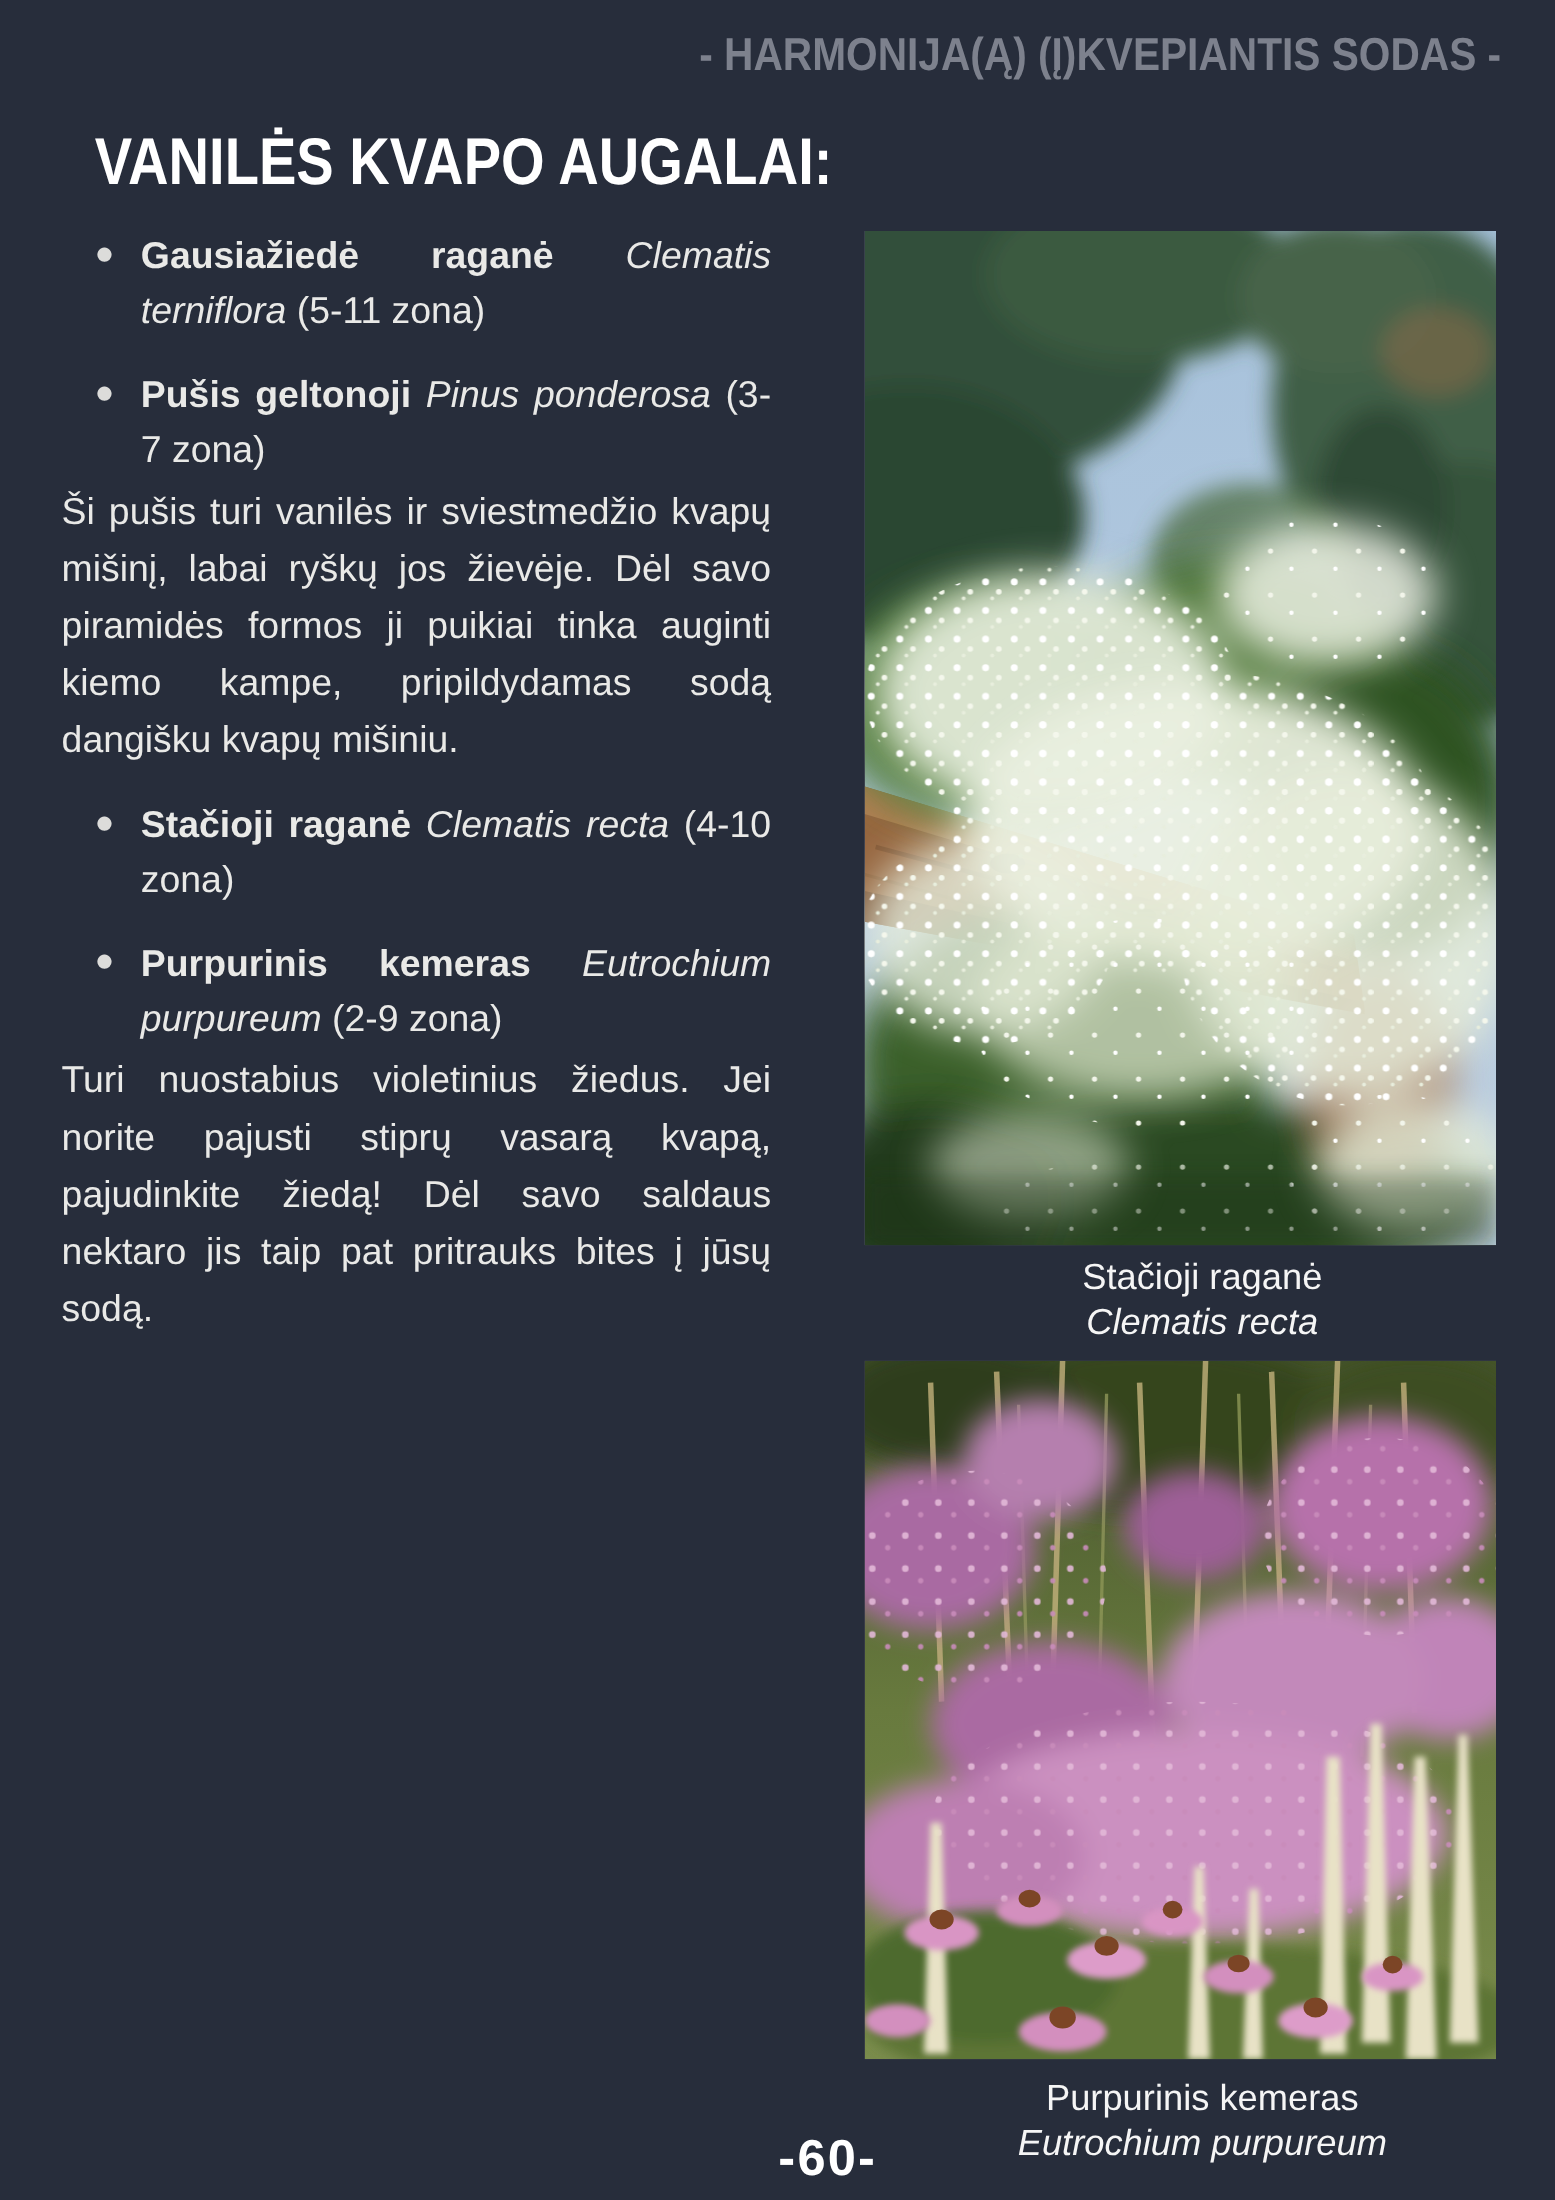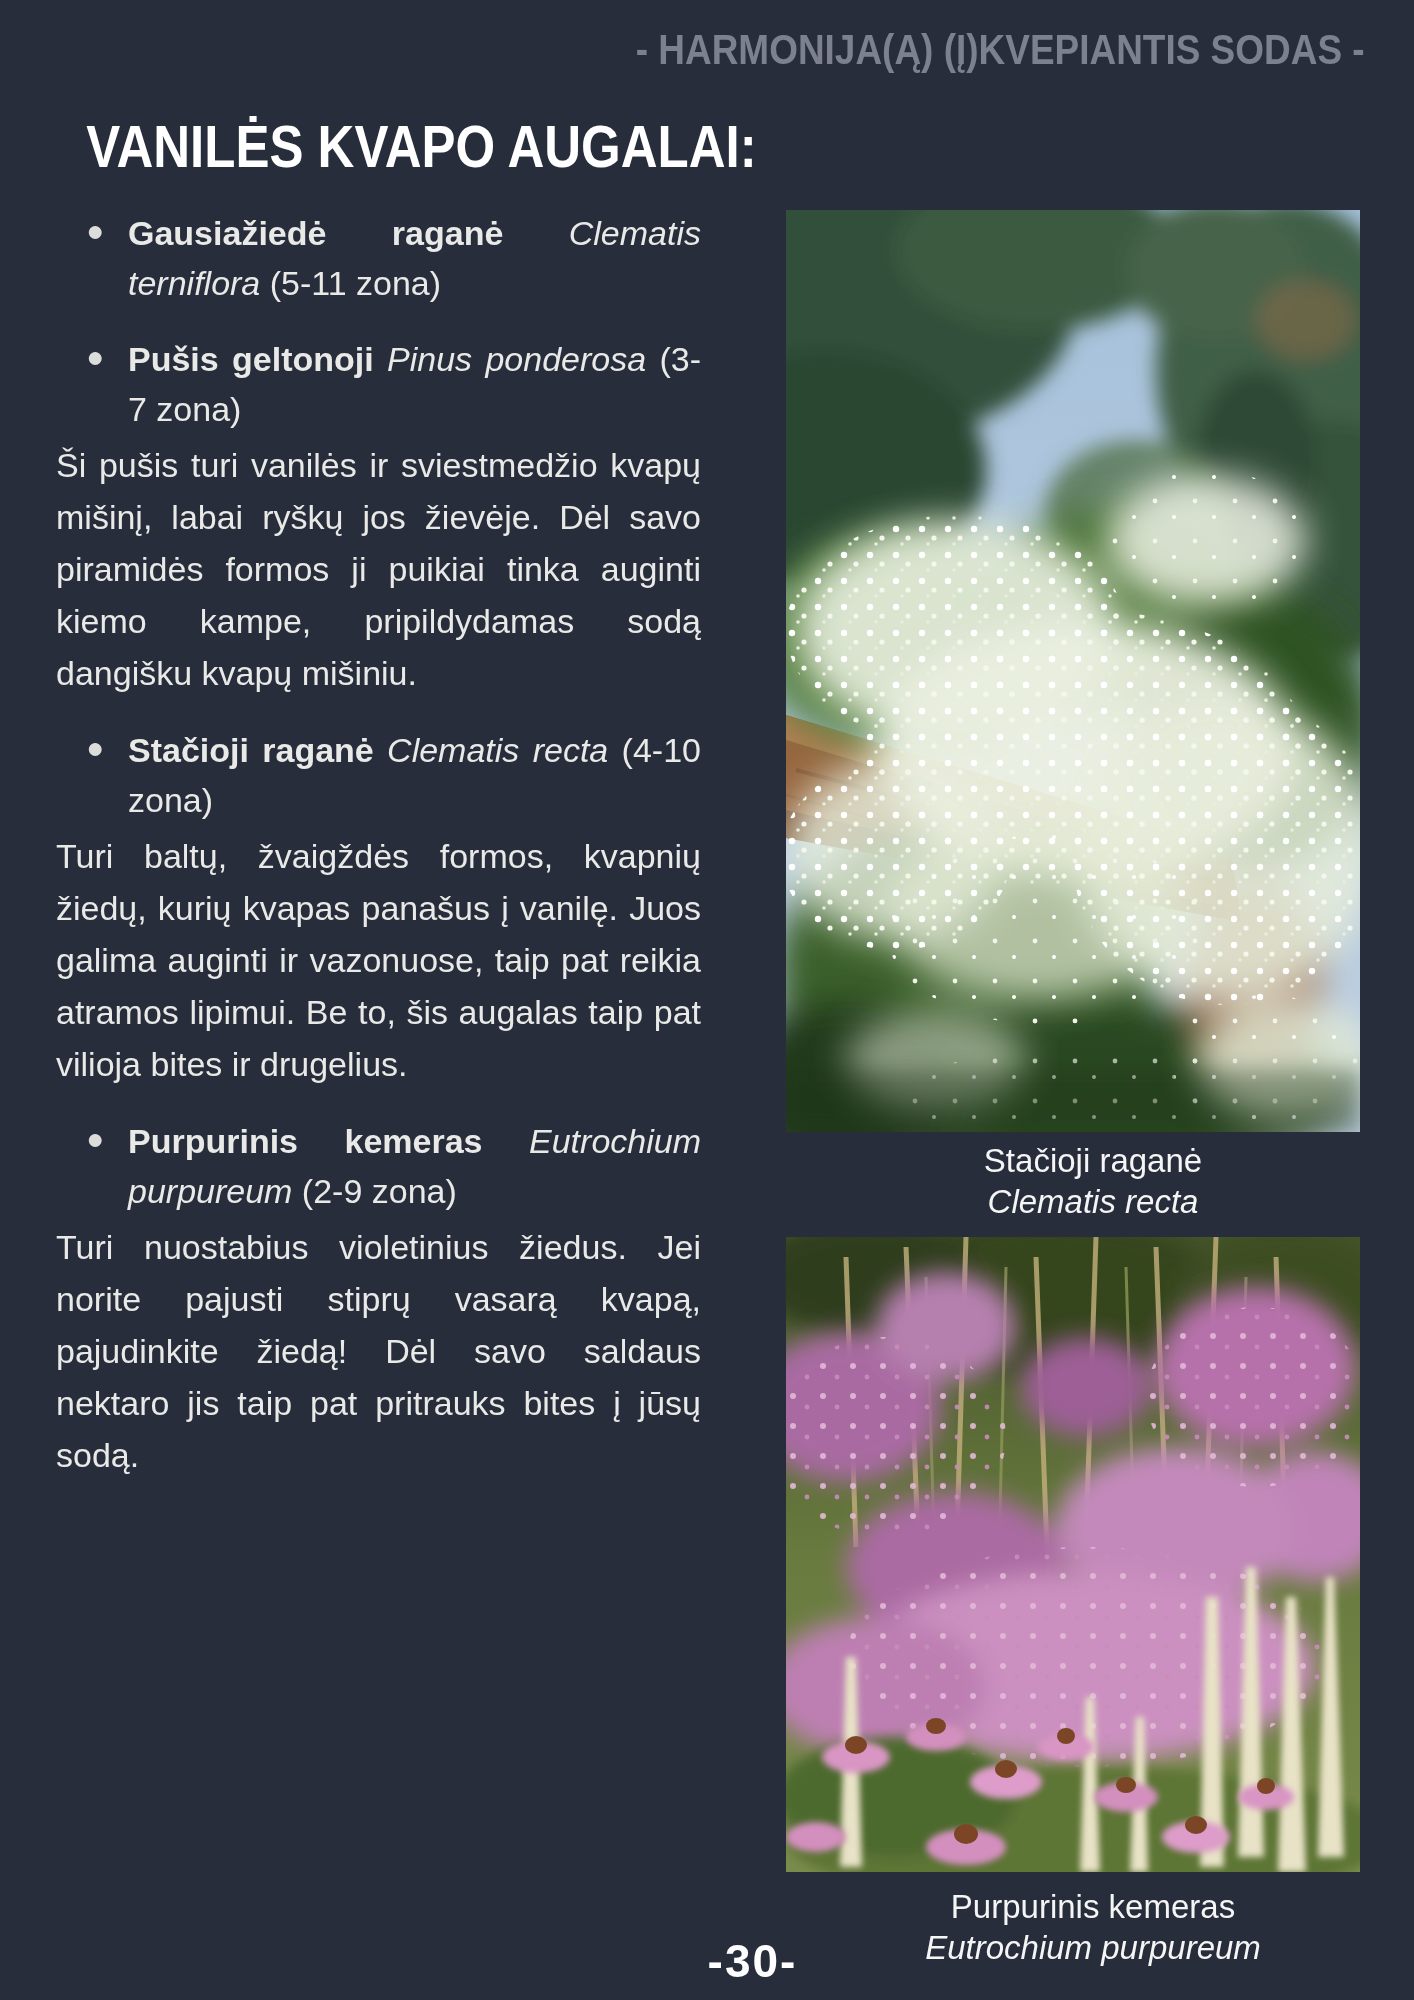--- a/index.html
+++ b/index.html
@@ -93,21 +93,20 @@
       <div class="plant-heading">
         <span class="bullet">●</span><span class="plant-name">Pušis geltonoji</span><span class="latin"> Pinus ponderosa</span><span class="zone"> (3-7 zona)</span>
       </div>
       <p class="plant-body">Ši pušis turi vanilės ir sviestmedžio kvapų mišinį, labai ryškų jos žievėje. Dėl savo piramidės formos ji puikiai tinka auginti kiemo kampe, pripildydamas sodą dangišku kvapų mišiniu.</p>
     </div>
 
     <div class="section">
       <div class="plant-heading">
         <span class="bullet">●</span><span class="plant-name">Stačioji raganė</span><span class="latin"> Clematis recta</span><span class="zone"> (4-10 zona)</span>
       </div>
-      <p class="plant-body">Turi baltų, žvaigždės formos, kvapnių žiedų, kurių kvapas panašus į vanilę. Juos galima auginti ir vazonuose, taip pat reikia atramos lipimui. Be to, šis augalas taip pat vilioja bites ir drugelius.</p>
     </div>
 
     <div class="section">
       <div class="plant-heading">
         <span class="bullet">●</span><span class="plant-name">Purpurinis kemeras</span><span class="latin"> Eutrochium purpureum</span><span class="zone"> (2-9 zona)</span>
       </div>
       <p class="plant-body">Turi nuostabius violetinius žiedus. Jei norite pajusti stiprų vasarą kvapą, pajudinkite žiedą! Dėl savo saldaus nektaro jis taip pat pritrauks bites į jūsų sodą.</p>
     </div>
 
   </div>
@@ -308,15 +307,15 @@
         </g>
       </g>
     </svg>
   </div>
 
   <div class="caption" id="caption-2">
     <div class="cap-name">Purpurinis kemeras</div>
     <div class="cap-latin">Eutrochium purpureum</div>
   </div>
 
-  <div class="page-number">-30-</div>
+  <div class="page-number">-60-</div>
 
 </div>
 
 </body></html>

